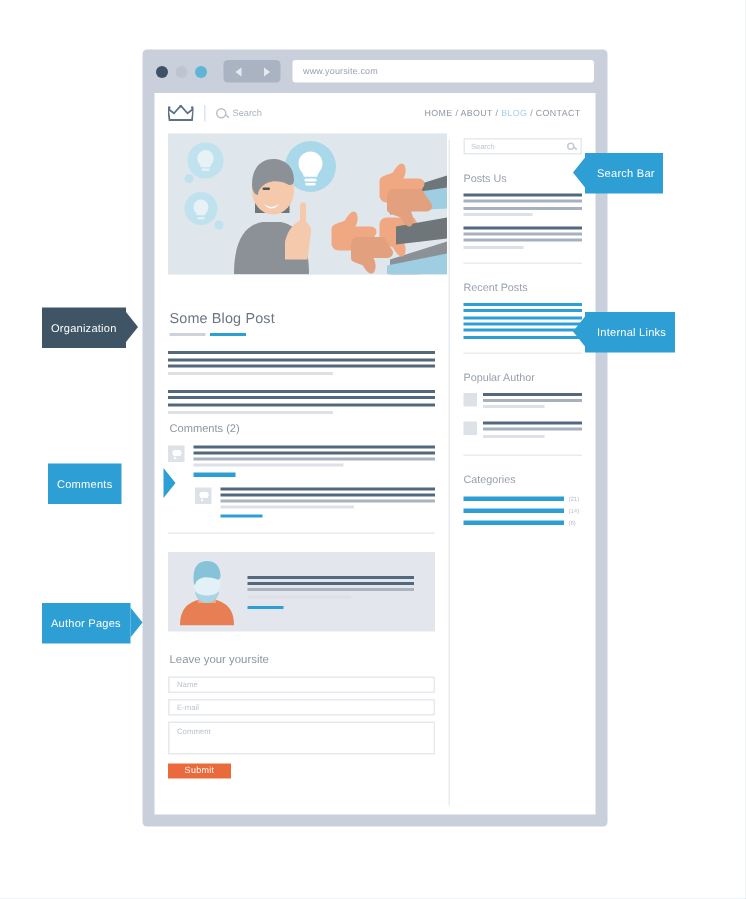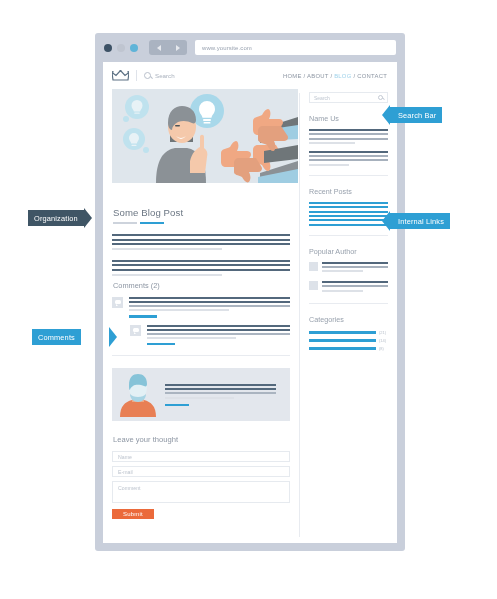--- a/index.html
+++ b/index.html
@@ -135,21 +135,21 @@
   .catbar { height: 3px; background: #2e9fd4; flex: 1; }
   .catcount { font-size: 4px; color: #b9c0cb; width: 9px; }
 
   
   .callout {
     position: absolute; height: 20px;
     display: flex; align-items: center;
     font-size: 7.4px; color: #ffffff; letter-spacing: .15px;
     white-space: nowrap;
   }
-  .callout .body { height: 16px; display: flex; align-items: center; padding: 0 6px; }
+  .callout .body { height: 27px; display: flex; align-items: center; padding: 0 6px; }
   .callout .tip { width: 0; height: 0; border-top: 10px solid transparent; border-bottom: 10px solid transparent; }
   .callout.right .body { padding-left: 8px; }
   .cl-blue .body { background: #2e9fd4; }
   .cl-blue.pointR .tip { border-left: 8px solid #2e9fd4; }
   .cl-blue.pointL .tip { border-right: 8px solid #2e9fd4; }
   .cl-dark .body { background: #3f5565; }
   .cl-dark.pointR .tip { border-left: 8px solid #3f5565; }
 </style>
 </head>
 <body>
@@ -310,21 +310,21 @@
             </svg>
             <div class="authorlines">
               <div class="ln"></div>
               <div class="ln"></div>
               <div class="ln lt"></div>
               <div class="ln pale short"></div>
               <div class="authorbtn"></div>
             </div>
           </div>
 
-          <div class="formtitle">Leave your thought</div>
+          <div class="formtitle">Leave your yoursite</div>
           <div class="field">
             <span>Name</span>
           </div>
           <div class="field">
             <span>E-mail</span>
           </div>
           <div class="field area">
             <span>Comment</span>
           </div>
           <div class="submit">Submit</div>
@@ -332,21 +332,21 @@
 
         <div class="sidesep"></div>
 
         <div class="sidebar">
 
           <div class="sbsearch">
             <span>Search</span>
             <span class="mag2"></span>
           </div>
 
-          <div class="sbtitle">Name Us</div>
+          <div class="sbtitle">Posts Us</div>
           <div>
             <div class="sbln"></div>
             <div class="sbln lt"></div>
             <div class="sbln lt"></div>
             <div class="sbln pale" style="width:58%"></div>
             <div style="height:4px"></div>
             <div class="sbln"></div>
             <div class="sbln lt"></div>
             <div class="sbln lt"></div>
             <div class="sbln pale" style="width:50%"></div>
@@ -414,19 +414,23 @@
   <div class="callout cl-blue pointL right" style="left:382px; top:211px;">
     <span class="tip"></span>
     <span class="body">Internal Links</span>
   </div>
 
   <div class="callout cl-dark pointR" style="left:28px; top:208px;">
     <span class="body">Organization</span>
     <span class="tip"></span>
   </div>
 
-  <div class="callout cl-blue pointR" style="left:32px; top:327px;gap:28px;">
+  <div class="callout cl-blue pointR" style="left:32px; top:312px;gap:28px;">
     <span class="body">Comments</span>
     <span class="tip"></span>
   </div>
 
+  <div class="callout cl-blue pointR" style="left:28px; top:405px;">
+    <span class="body">Author Pages</span>
+    <span class="tip"></span>
+  </div>
 
 </div>
 
 </body></html>

